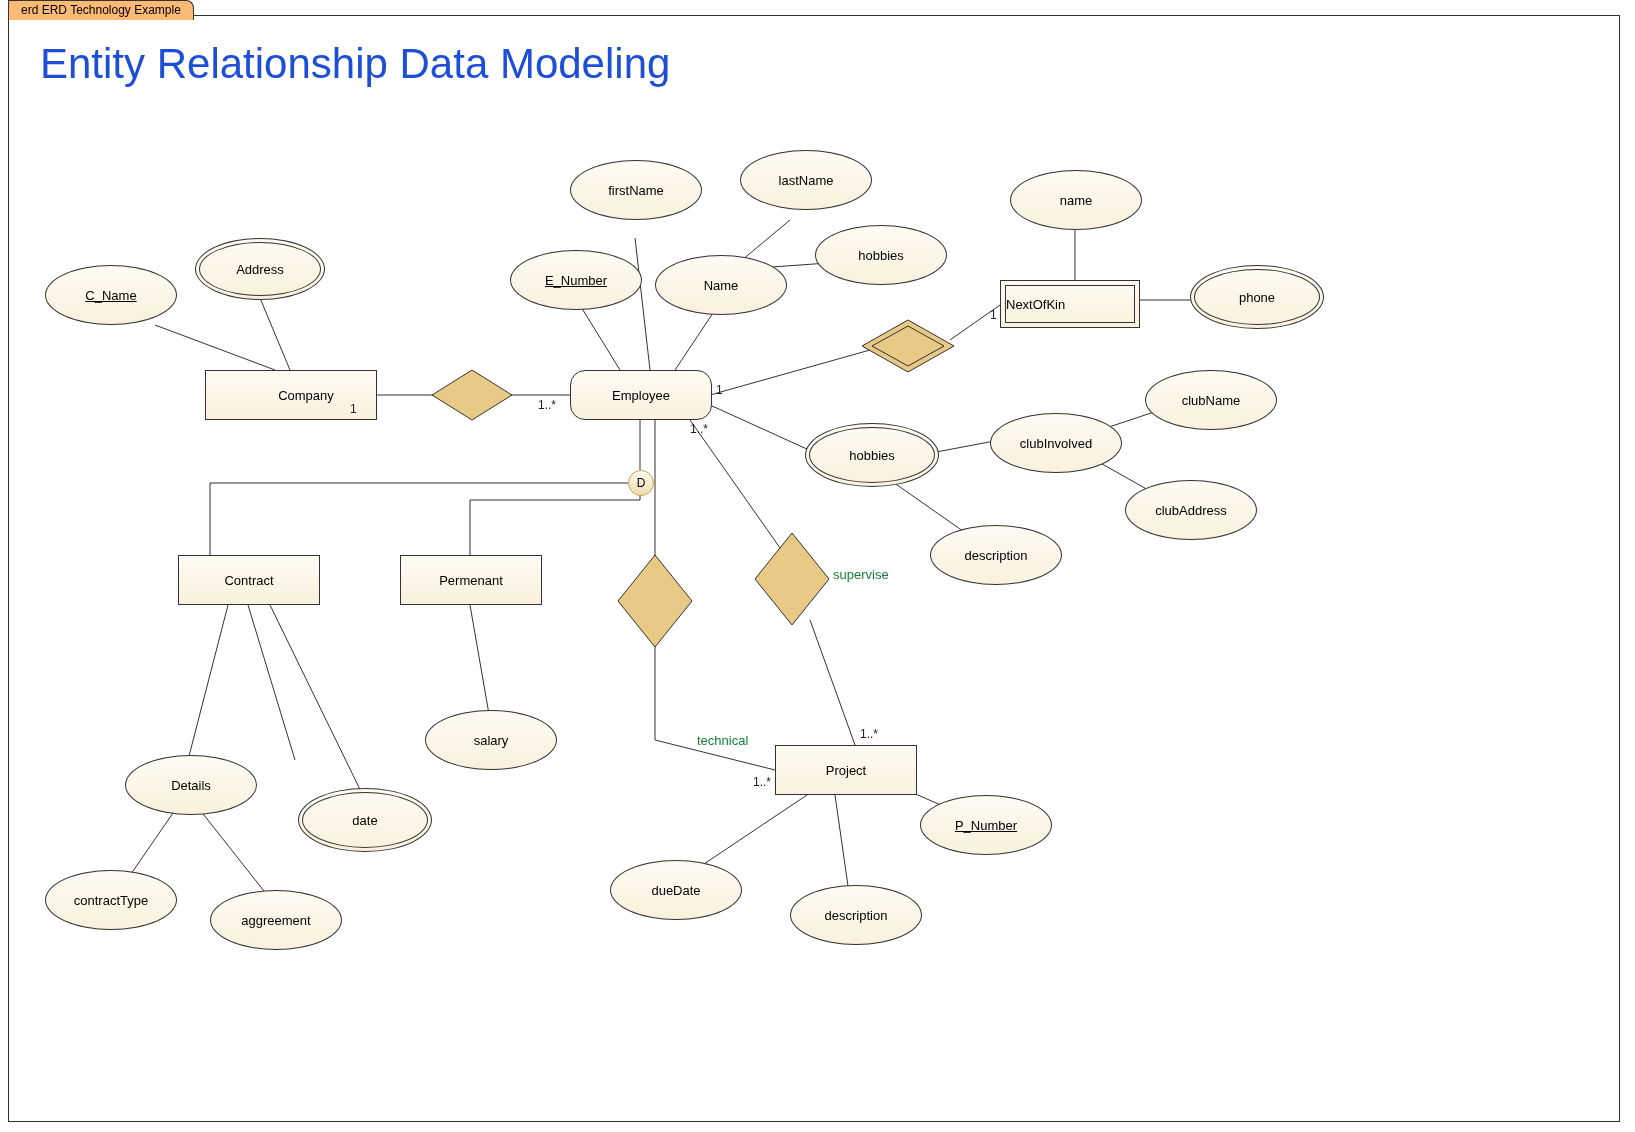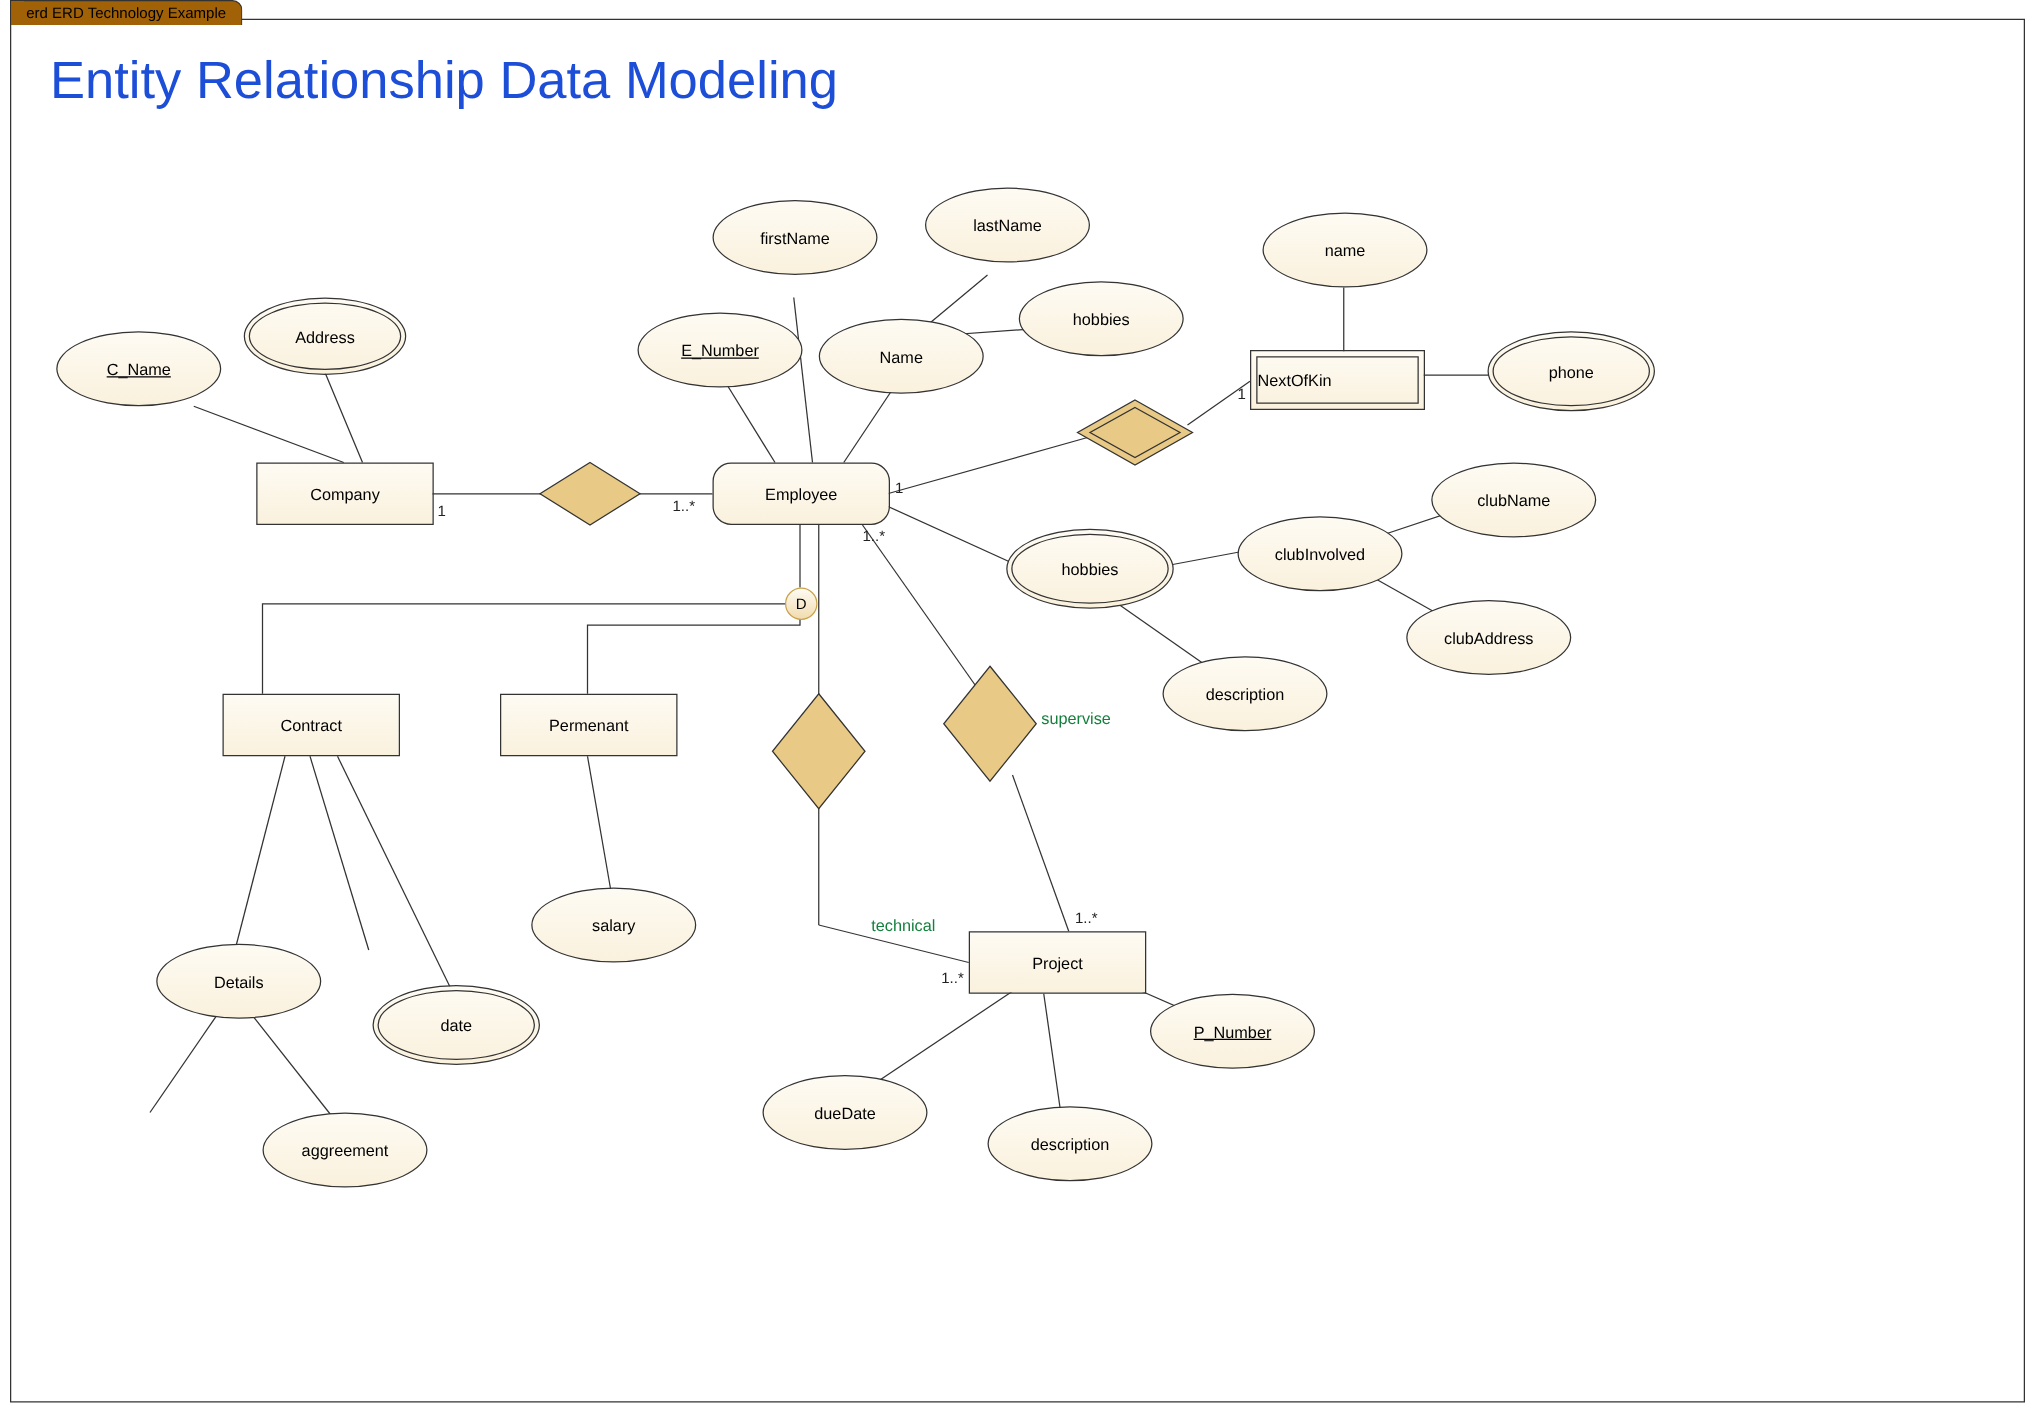--- a/index.html
+++ b/index.html
@@ -1,18 +1,18 @@
 <!DOCTYPE html>
 <html><head>
 <meta charset="utf-8">
 <style>
   html,body{margin:0;padding:0;background:#fff;font-family:"Segoe UI",Arial,sans-serif;}
   .canvas{position:relative;width:1635px;height:1132px;}
   .frame{position:absolute;left:8px;top:15px;width:1610px;height:1105px;border:1px solid #333;}
-  .tab{position:absolute;left:8px;top:0;background:#a16207;border:1px solid #333;border-bottom:none;
+  .tab{position:absolute;left:8px;top:0;background:#fdba74;border:1px solid #333;border-bottom:none;
        padding:2px 12px 3px;font-size:12px;z-index:2;border-top-right-radius:8px;}
   .tab::after{content:"";position:absolute;right:-10px;top:-1px;width:0;height:0;}
   .title{position:absolute;left:40px;top:40px;font-size:42px;font-weight:400;color:#1d4ed8;}
   
   .entity{position:absolute;background:linear-gradient(180deg,#fefbf3,#faf1dd);
           border:1px solid #333;font-size:13px;display:flex;align-items:center;justify-content:center;}
   .weak{position:absolute;}
   .weak .outer{position:absolute;inset:0;border:1px solid #333;background:linear-gradient(180deg,#fefbf3,#faf1dd);}
   .weak .inner{position:absolute;inset:5px;border:1px solid #333;display:flex;align-items:center;justify-content:flex-start;font-size:13px;}
   .attr{position:absolute;}
@@ -87,21 +87,21 @@
 
     <line x1="690" y1="420" x2="785" y2="555"></line>
     <line x1="810" y1="620" x2="855" y2="745"></line>
 
     <line x1="810" y1="793" x2="680" y2="880"></line>
     <line x1="835" y1="795" x2="850" y2="900"></line>
     <line x1="895" y1="785" x2="975" y2="820"></line>
 
   </svg>
 
-  <div class="entity" style="left:205px;top:370px;width:140px;height:48px;">
+  <div class="entity" style="left:205px;top:370px;width:140px;height:48px;padding-left:30px;">
       <span>Company</span>
     </div>
 
   <div class="entity" style="left:570px;top:370px;width:140px;height:48px;border-radius:15px;">
       <span>Employee</span>
     </div>
 
   <div class="weak" style="left:1000px;top:280px;width:140px;height:48px;">
     <div class="outer"></div>
       <div class="inner">
@@ -200,20 +200,25 @@
 
   <div class="attr" style="left:125px;top:755px;width:130px;height:58px;text-align:right;">
       <div class="oval">
         <span>Details</span>
       </div>
     </div>
   <div class="attr multi" style="left:298px;top:788px;width:134px;height:64px;">
       <div class="outer"></div>
       <div class="inner">
         <span>date</span>
+      </div>
+    </div>
+  <div class="attr" style="left:45px;top:870px;width:130px;height:58px;">
+      <div class="oval">
+        <span>contractType</span>
       </div>
     </div>
   <div class="attr" style="left:210px;top:890px;width:130px;height:58px;">
       <div class="oval">
         <span>aggreement</span>
       </div>
     </div>
   <div class="attr" style="left:425px;top:710px;width:130px;height:58px;">
       <div class="oval">
         <span>salary</span>

